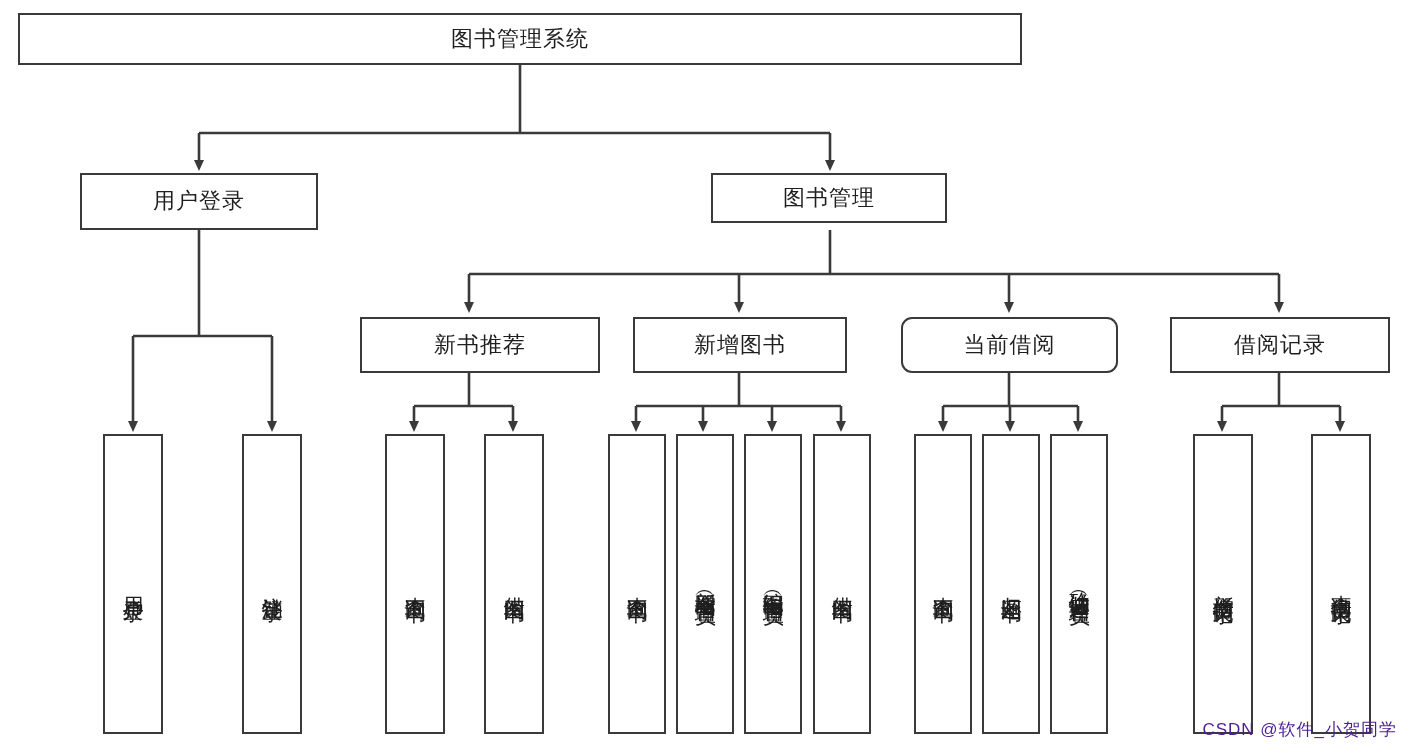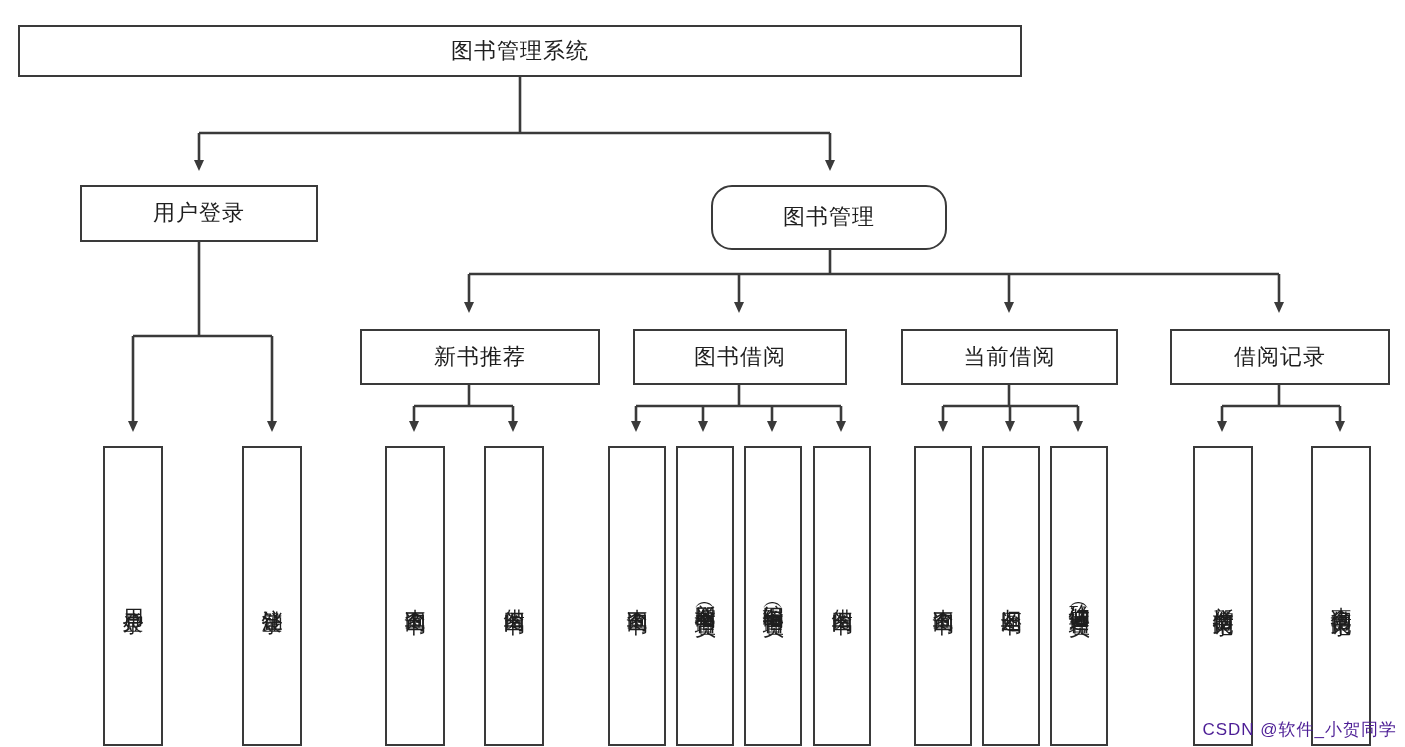--- a/index.html
+++ b/index.html
@@ -24,21 +24,20 @@
   }
   .node{
     position:absolute;
     box-sizing:border-box;
     border:2px solid #3a3a3a;
     background:#ffffff;
     display:flex;
     align-items:center;
     justify-content:center;
     color:#1e1e1e;
-    margin-top:12px;
   }
   .node.horiz{
     font-size:22px;
     letter-spacing:1px;
     line-height:1.2;
   }
   .node.vert{
     writing-mode:vertical-rl;
     text-orientation:upright;
     font-size:21px;
@@ -118,31 +117,31 @@
     </g>
   </svg>
 
   <div class="node horiz" style="left:18px;top:13px;width:1004px;height:52px;">
     <span class="txt">图书管理系统</span>
   </div>
 
   <div class="node horiz" style="left:80px;top:173px;width:238px;height:57px;">
     <span class="txt">用户登录</span>
   </div>
-  <div class="node horiz" style="left:711px;top:173px;width:236px;height:65px;border-radius:21px;">
+  <div class="node horiz" style="left:711px;top:173px;width:236px;height:50px;">
     <span class="txt">图书管理</span>
   </div>
 
   <div class="node horiz" style="left:360px;top:317px;width:240px;height:56px;">
     <span class="txt">新书推荐</span>
   </div>
   <div class="node horiz" style="left:633px;top:317px;width:214px;height:56px;">
-    <span class="txt">图书借阅</span>
+    <span class="txt">新增图书</span>
   </div>
-  <div class="node horiz" style="left:901px;top:317px;width:217px;height:56px;">
+  <div class="node horiz" style="left:901px;top:317px;width:217px;height:56px;border-radius:11px;">
     <span class="txt">当前借阅</span>
   </div>
   <div class="node horiz" style="left:1170px;top:317px;width:220px;height:56px;">
     <span class="txt">借阅记录</span>
   </div>
 
   <div class="node vert" style="left:103px;top:434px;width:60px;height:300px;">
     <span class="txt">用户登录</span>
   </div>
   <div class="node vert" style="left:242px;top:434px;width:60px;height:300px;">

